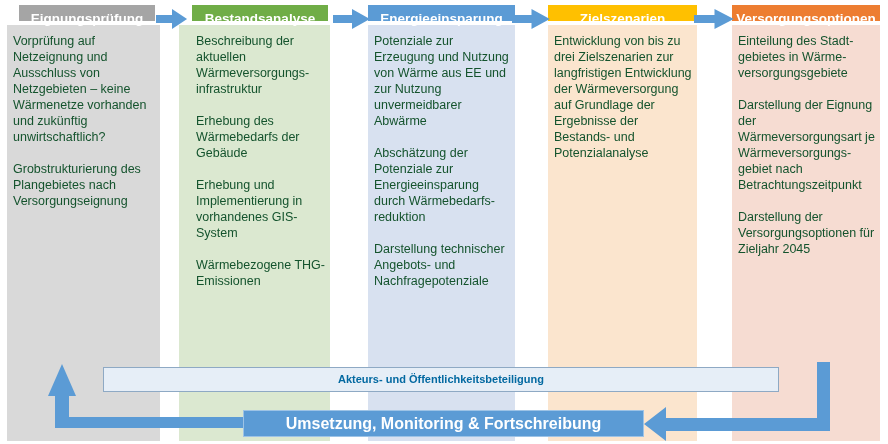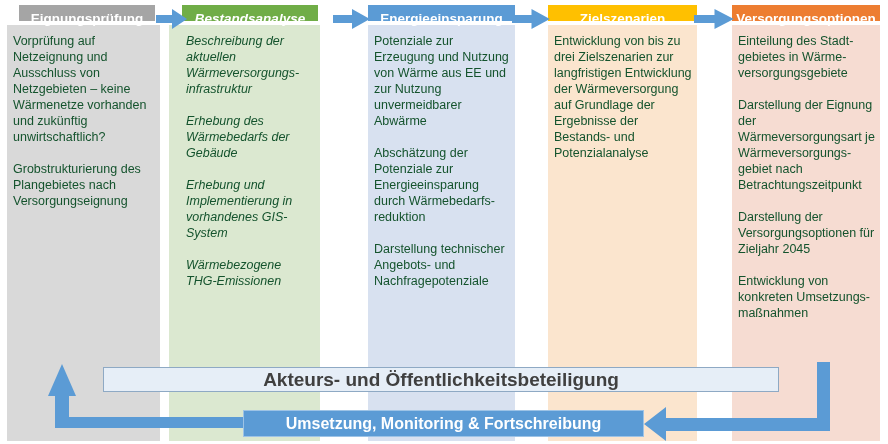--- a/index.html
+++ b/index.html
@@ -12,37 +12,37 @@
     position:relative;height:16px;line-height:28px;text-align:center;
     color:#ffffff;font-weight:bold;font-size:13.5px;margin-bottom:4px;
   }
   .col .body{
     height:416px;padding:8px 5px 0 6px;box-sizing:border-box;
     color:#14532d;font-size:12.5px;line-height:16px;
   }
   .col .body p{margin:0 0 16px 0;}
   .c1{left:7px;width:153px;}
   .c1 .hdr{margin-left:12px;margin-right:5px;}
-  .c2{left:169px;width:151px;font-style:italic;}
+  .c2{left:179px;width:151px;}
   .c2 .hdr{margin-left:13px;margin-right:2px;}
   .c3{left:368px;width:147px;}
   .c4{left:548px;width:149px;}
   .c5{left:732px;width:148px;}
   .flow-arrow{position:absolute;top:8px;height:22px;}
   .fa1{left:156px;width:32px;}
   .fa2{left:333px;width:38px;}
   .fa3{left:512px;width:39px;}
   .fa4{left:694px;width:41px;}
   .connector-layer{position:absolute;left:0;top:0;width:888px;height:444px;pointer-events:none;}
   .banner{
     position:absolute;box-sizing:border-box;text-align:center;font-weight:bold;
   }
   .banner-participation{
     left:103px;top:367px;width:676px;height:25px;line-height:23px;
-    background:#E6EEF7;border:1px solid #8EA9C4;color:#404040;font-size:19px;
+    background:#E6EEF7;border:1px solid #8EA9C4;color:#0369a1;font-size:11px;
   }
   .banner-monitoring{
     left:243px;top:410px;width:401px;height:27px;line-height:25px;
     background:#5B9BD5;border:1px solid #9DC3E6;color:#ffffff;font-size:16px;
   }
 </style>
 </head>
 <body>
 
 <div class="canvas">
@@ -80,21 +80,20 @@
       <p>Entwicklung von bis zu drei Zielszenarien zur langfristigen Entwicklung der Wärmeversorgung auf Grundlage der Ergebnisse der Bestands- und Potenzialanalyse</p>
     </div>
   </div>
 
   <div class="col c5">
     <div class="hdr" style="background: rgb(237, 125, 49);">Versorgungsoptionen</div>
     <div class="body" style="background: rgb(246, 220, 210);">
       <p>Einteilung des Stadt-gebietes in Wärme-versorgungsgebiete</p>
       <p>Darstellung der Eignung der Wärmeversorgungsart je Wärmeversorgungs-gebiet nach Betrachtungszeitpunkt</p>
       <p>Darstellung der Versorgungsoptionen für Zieljahr 2045</p>
-      <p>Entwicklung von konkreten Umsetzungs-maßnahmen</p>
     </div>
   </div>
 
   <svg class="flow-arrow fa1" viewBox="0 0 34 22" preserveAspectRatio="none">
     <polygon points="0,7 17,7 17,1 33,11 17,21 17,15 0,15" stroke-width="1" fill="#5B9BD5"></polygon>
   </svg>
   <svg class="flow-arrow fa2" viewBox="0 0 34 22" preserveAspectRatio="none">
     <polygon points="0,7 17,7 17,1 33,11 17,21 17,15 0,15" fill="#5B9BD5"></polygon>
   </svg>
   <svg class="flow-arrow fa3" viewBox="0 0 34 22" preserveAspectRatio="none">

